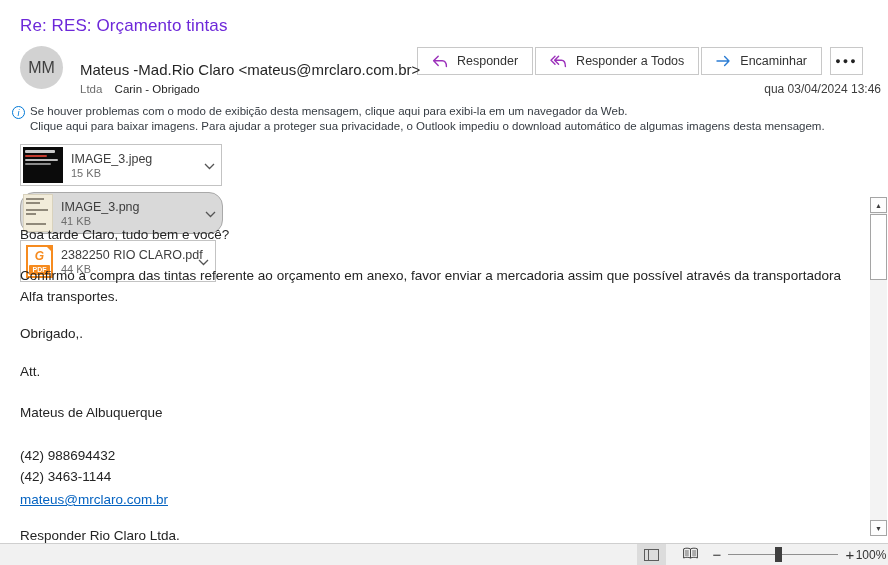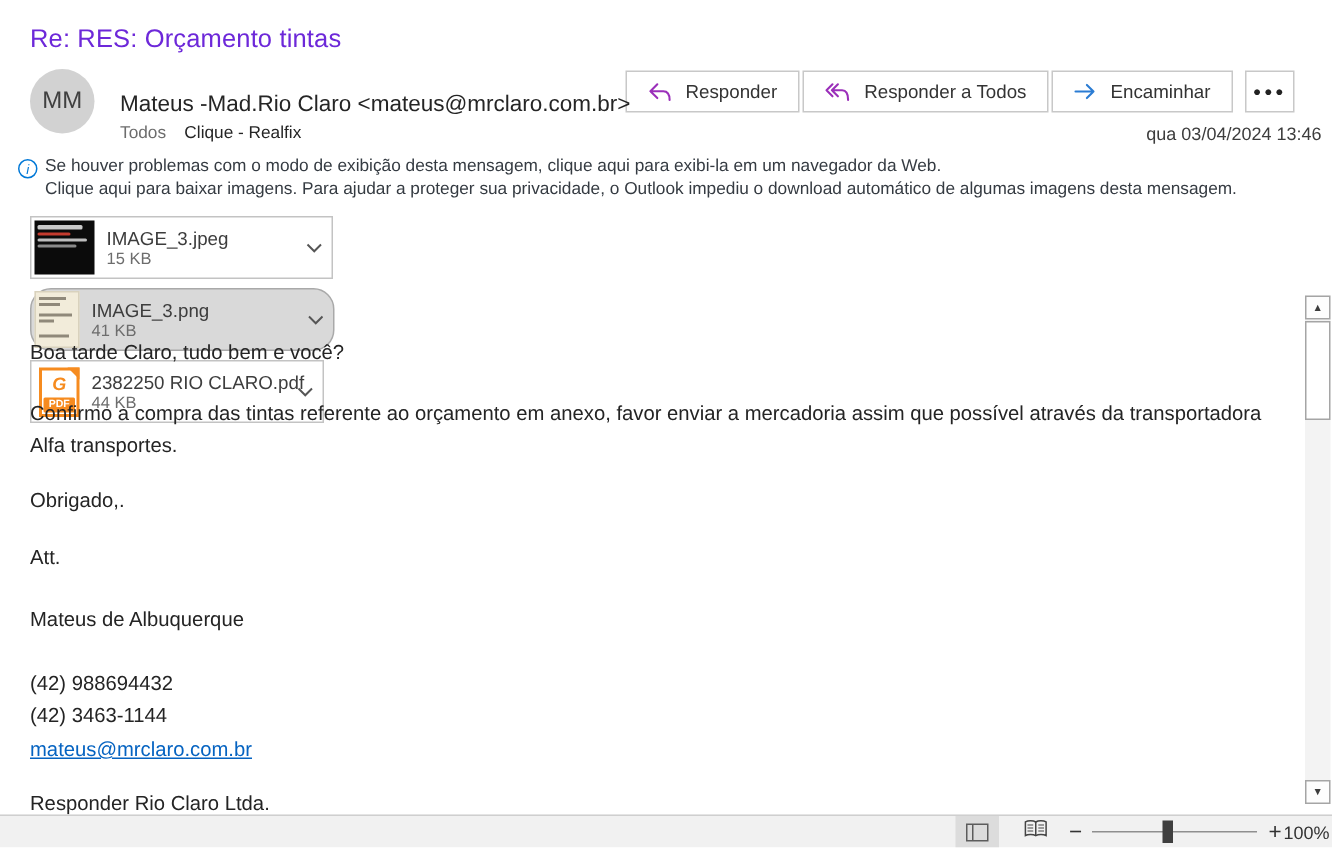--- a/index.html
+++ b/index.html
@@ -112,22 +112,22 @@
     <div class="abtn more-btn">
       <span>●●●</span>
     </div>
   </div>
 
   <div class="avatar">
     <span>MM</span>
   </div>
   <div class="sender-name">Mateus -Mad.Rio Claro &lt;mateus@mrclaro.com.br&gt;</div>
   <div class="to-line">
-    <span class="to-label">Todos</span>
-    <span>Clique - Realfix</span>
+    <span class="to-label">Ltda</span>
+    <span>Carin - Obrigado</span>
   </div>
   <div class="msg-date">qua 03/04/2024 13:46</div>
 
   <div class="infobar">
     <span class="info-icon">i</span>
     <div class="info-lines">
       <div>Se houver problemas com o modo de exibição desta mensagem, clique aqui para exibi-la em um navegador da Web.</div>
       <div>Clique aqui para baixar imagens. Para ajudar a proteger sua privacidade, o Outlook impediu o download automático de algumas imagens desta mensagem.</div>
     </div>
   </div>

